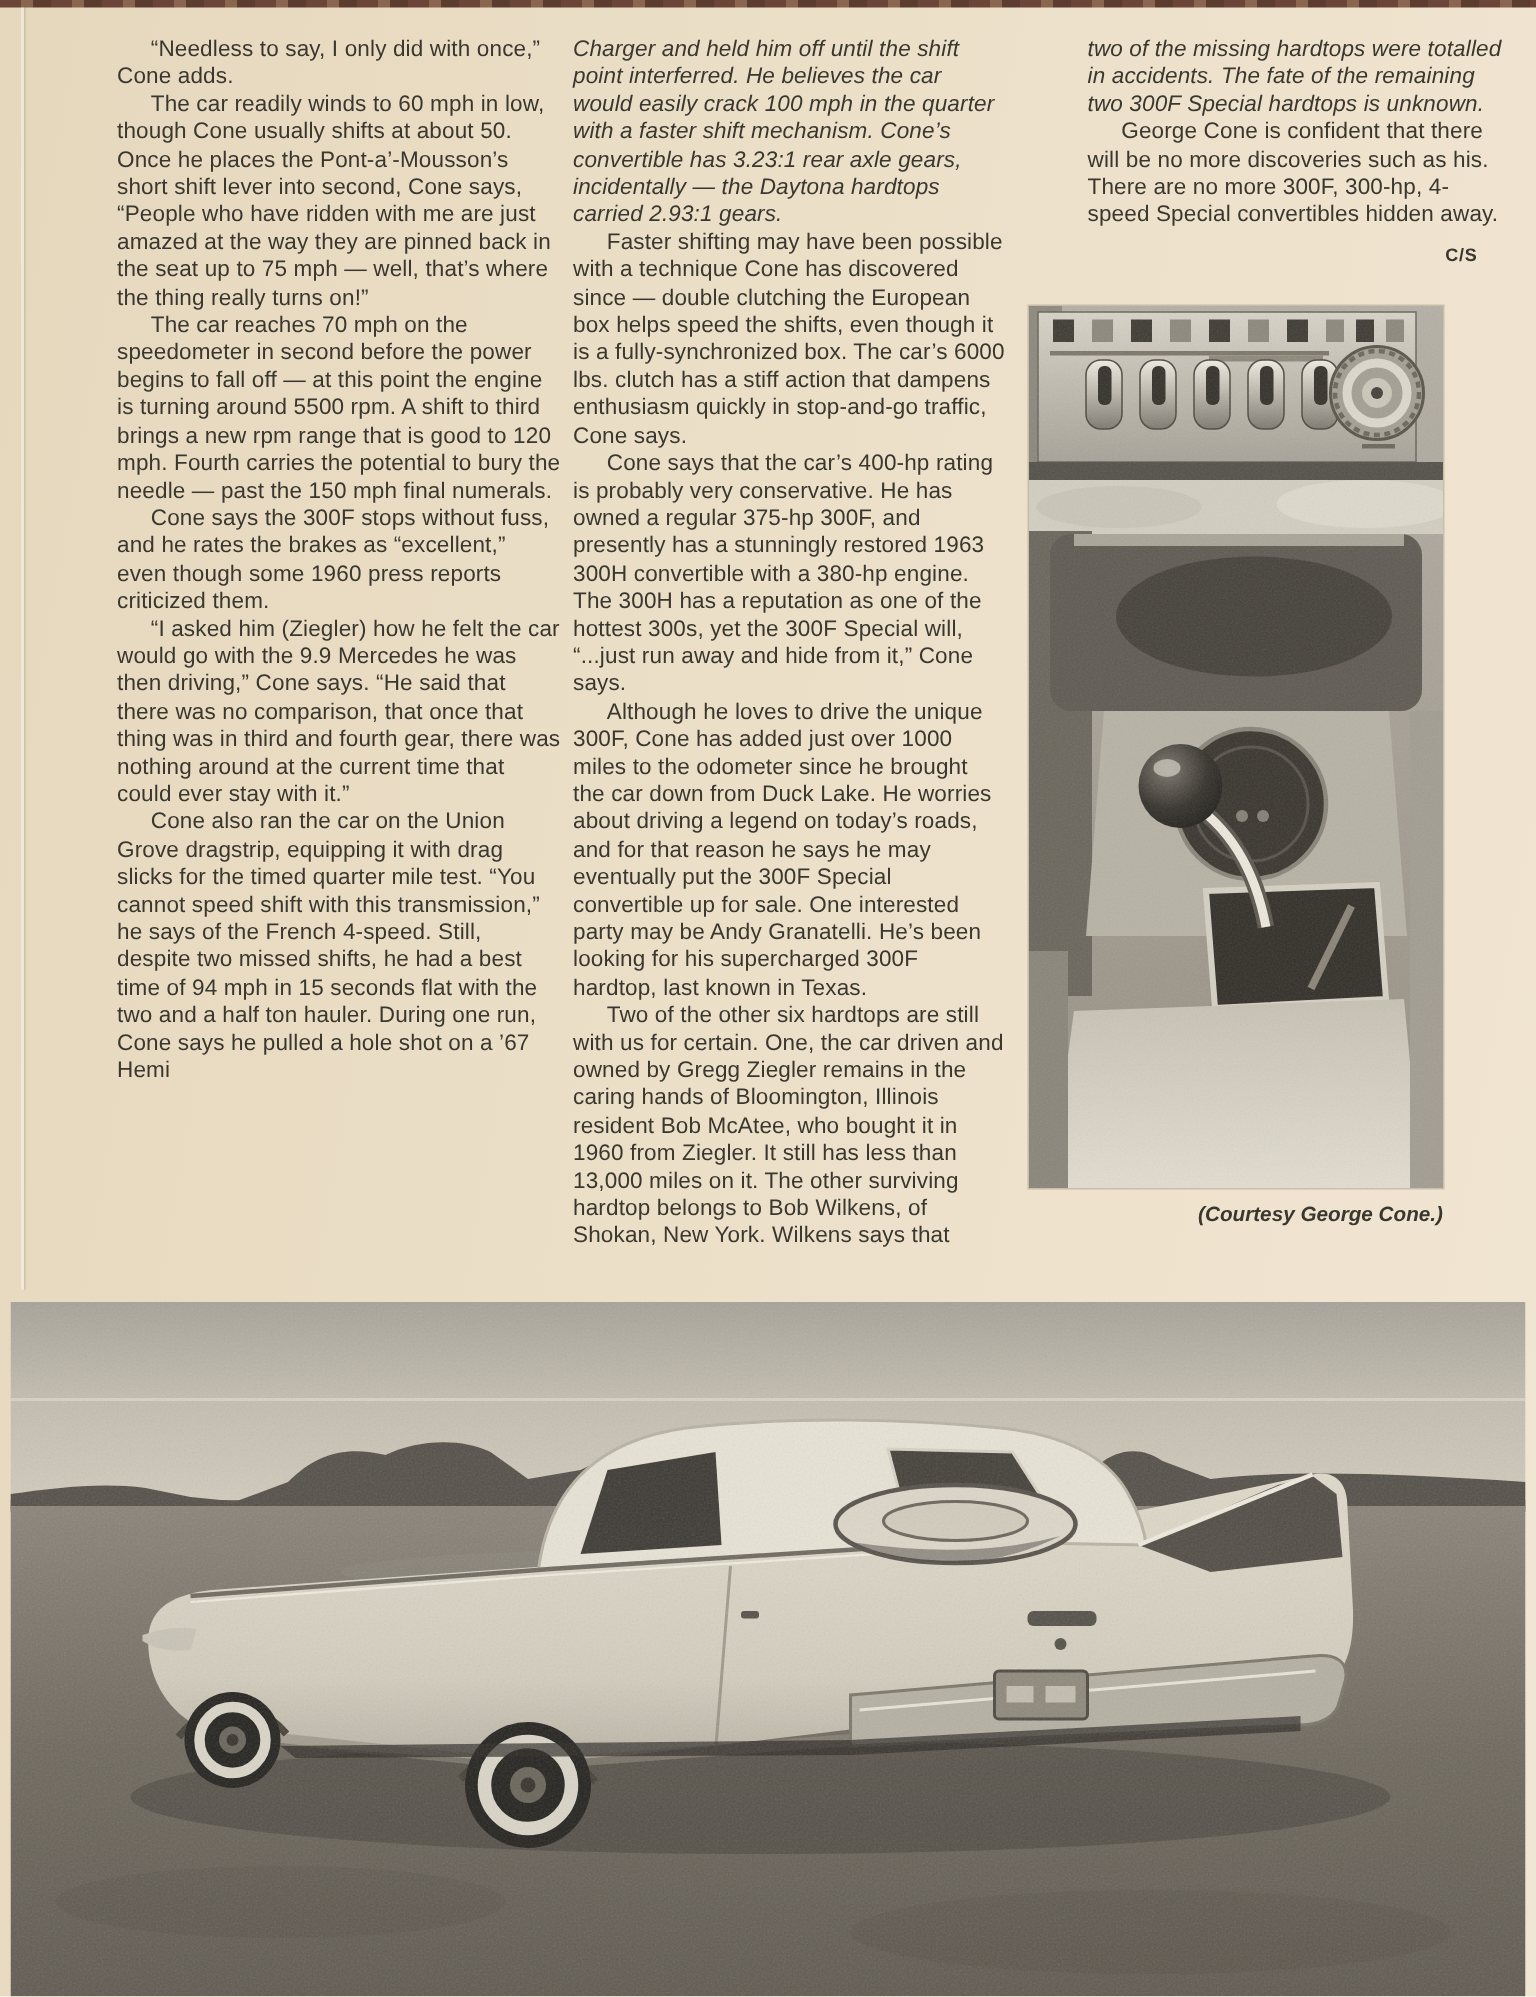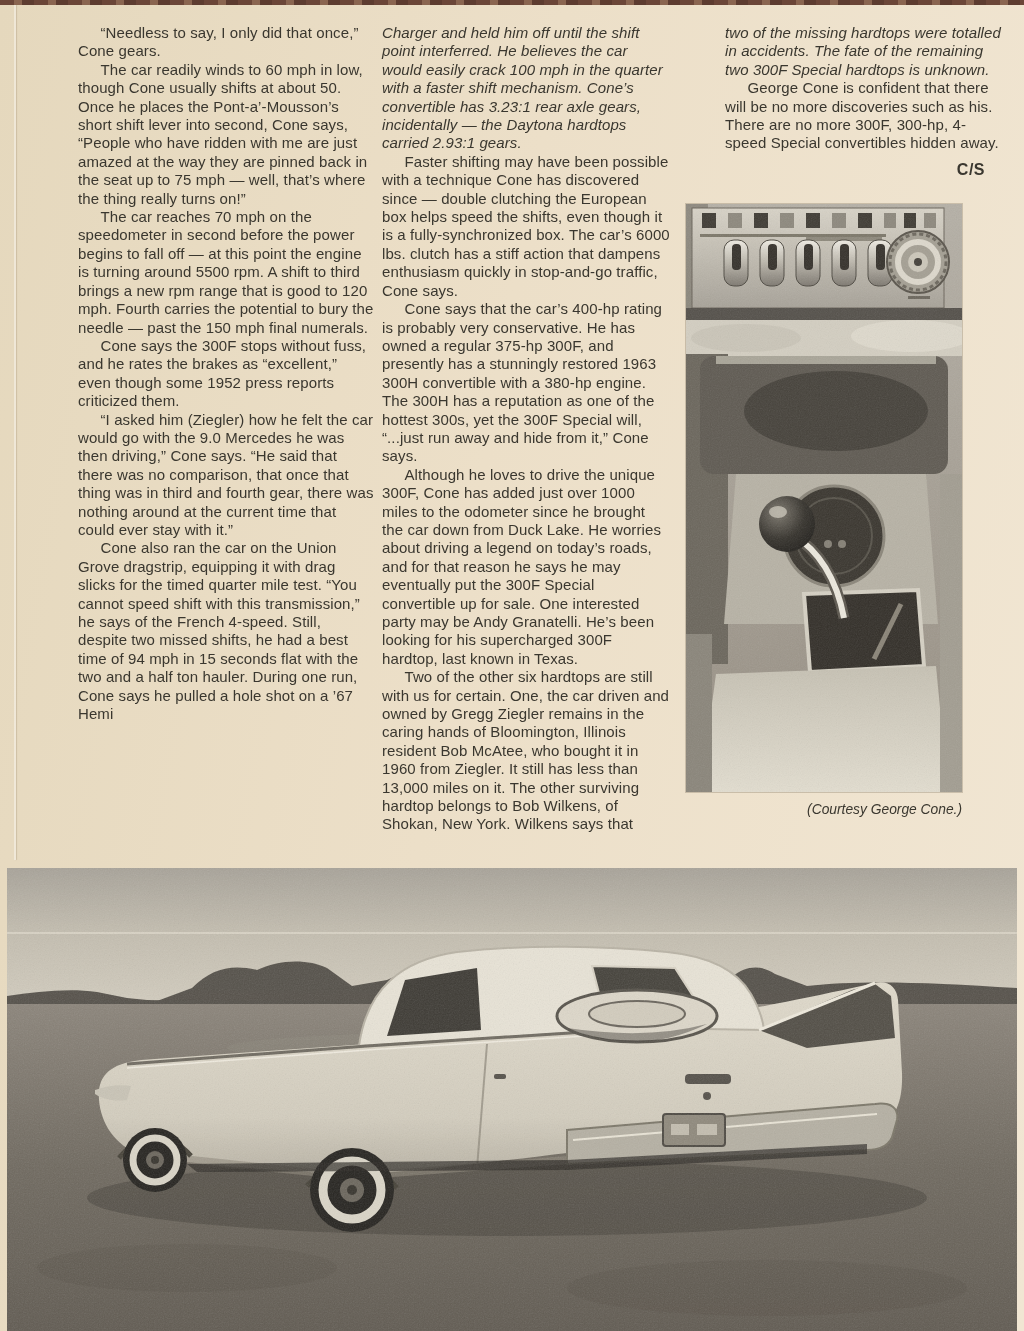--- a/index.html
+++ b/index.html
@@ -21,49 +21,49 @@
     position:absolute; top:24px; font-size:15px; line-height:18.4px;
     letter-spacing:.1px; text-align:left;
   }
   #col1 { left:78px;  width:296px; }
   #col2 { left:382px; width:288px; }
   #col3 { left:725px; width:278px; }
   .col p { margin:0; text-indent:1.5em; }
   .col p.flush { text-indent:0;font-style:italic; }
   .signoff {
     margin-top:8px; padding-right:18px; text-align:right;
-    font-weight:bold; font-size:16px; letter-spacing:.5px;
+    font-weight:bold; font-size:12px; letter-spacing:.5px;
   }
   figure { margin:0; padding:0; }
   .fig-shifter {
     position:absolute; left:686px; top:204px; width:276px; height:588px;
     box-shadow:0 0 0 1px rgba(90,80,60,.25);
   }
   .fig-car {
     position:absolute; left:7px; top:868px; width:1010px; height:463px;
   }
   .caption {
     position:absolute; left:686px; top:801px; width:276px;
     font-style:italic; font-size:13.8px; line-height:17.2px; text-align:justify;
   }
-  .caption .credit { text-align:right; }
+  .caption .credit { text-align:right;font-weight:bold; }
   svg { display:block; width:100%; height:100%; }
 </style>
 </head>
 <body>
 
 <div class="top-edge"></div>
 <div class="crease-v"></div>
 
 <div class="col" id="col1">
-  <p>“Needless to say, I only did that once,” Cone gears.</p>
+  <p>“Needless to say, I only did with once,” Cone adds.</p>
   <p>The car readily winds to 60 mph in low, though Cone usually shifts at about 50. Once he places the Pont-a’-Mousson’s short shift lever into second, Cone says, “People who have ridden with me are just amazed at the way they are pinned back in the seat up to 75 mph — well, that’s where the thing really turns on!”</p>
   <p>The car reaches 70 mph on the speedometer in second before the power begins to fall off — at this point the engine is turning around 5500 rpm. A shift to third brings a new rpm range that is good to 120 mph. Fourth carries the potential to bury the needle — past the 150 mph final numerals.</p>
-  <p>Cone says the 300F stops without fuss, and he rates the brakes as “excellent,” even though some 1952 press reports criticized them.</p>
-  <p>“I asked him (Ziegler) how he felt the car would go with the 9.0 Mercedes he was then driving,” Cone says. “He said that there was no comparison, that once that thing was in third and fourth gear, there was nothing around at the current time that could ever stay with it.”</p>
+  <p>Cone says the 300F stops without fuss, and he rates the brakes as “excellent,” even though some 1960 press reports criticized them.</p>
+  <p>“I asked him (Ziegler) how he felt the car would go with the 9.9 Mercedes he was then driving,” Cone says. “He said that there was no comparison, that once that thing was in third and fourth gear, there was nothing around at the current time that could ever stay with it.”</p>
   <p>Cone also ran the car on the Union Grove dragstrip, equipping it with drag slicks for the timed quarter mile test. “You cannot speed shift with this transmission,” he says of the French 4-speed. Still, despite two missed shifts, he had a best time of 94 mph in 15 seconds flat with the two and a half ton hauler. During one run, Cone says he pulled a hole shot on a ’67 Hemi</p>
 </div>
 
 <div class="col" id="col2">
   <p class="flush">Charger and held him off until the shift point interferred. He believes the car would easily crack 100 mph in the quarter with a faster shift mechanism. Cone’s convertible has 3.23:1 rear axle gears, incidentally — the Daytona hardtops carried 2.93:1 gears.</p>
   <p>Faster shifting may have been possible with a technique Cone has discovered since — double clutching the European box helps speed the shifts, even though it is a fully-synchronized box. The car’s 6000 lbs. clutch has a stiff action that dampens enthusiasm quickly in stop-and-go traffic, Cone says.</p>
   <p>Cone says that the car’s 400-hp rating is probably very conservative. He has owned a regular 375-hp 300F, and presently has a stunningly restored 1963 300H convertible with a 380-hp engine. The 300H has a reputation as one of the hottest 300s, yet the 300F Special will, “...just run away and hide from it,” Cone says.</p>
   <p>Although he loves to drive the unique 300F, Cone has added just over 1000 miles to the odometer since he brought the car down from Duck Lake. He worries about driving a legend on today’s roads, and for that reason he says he may eventually put the 300F Special convertible up for sale. One interested party may be Andy Granatelli. He’s been looking for his supercharged 300F hardtop, last known in Texas.</p>
   <p>Two of the other six hardtops are still with us for certain. One, the car driven and owned by Gregg Ziegler remains in the caring hands of Bloomington, Illinois resident Bob McAtee, who bought it in 1960 from Ziegler. It still has less than 13,000 miles on it. The other surviving hardtop belongs to Bob Wilkens, of Shokan, New York. Wilkens says that</p>
 </div>

